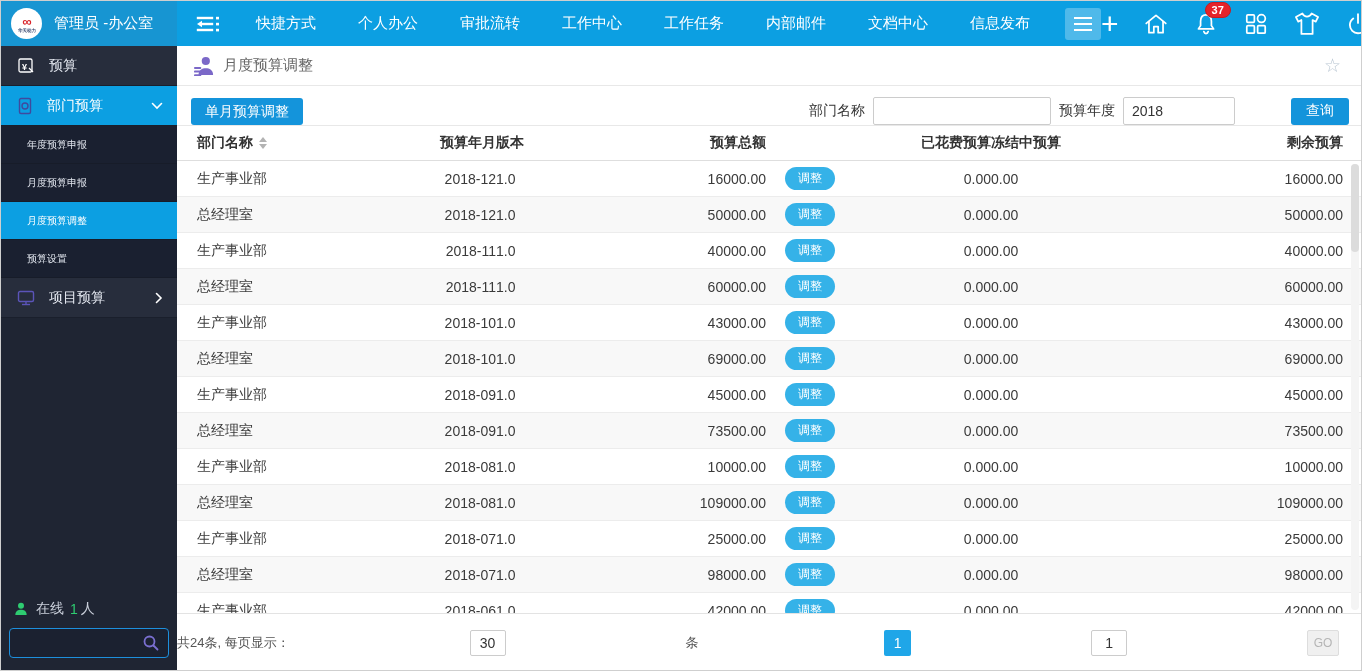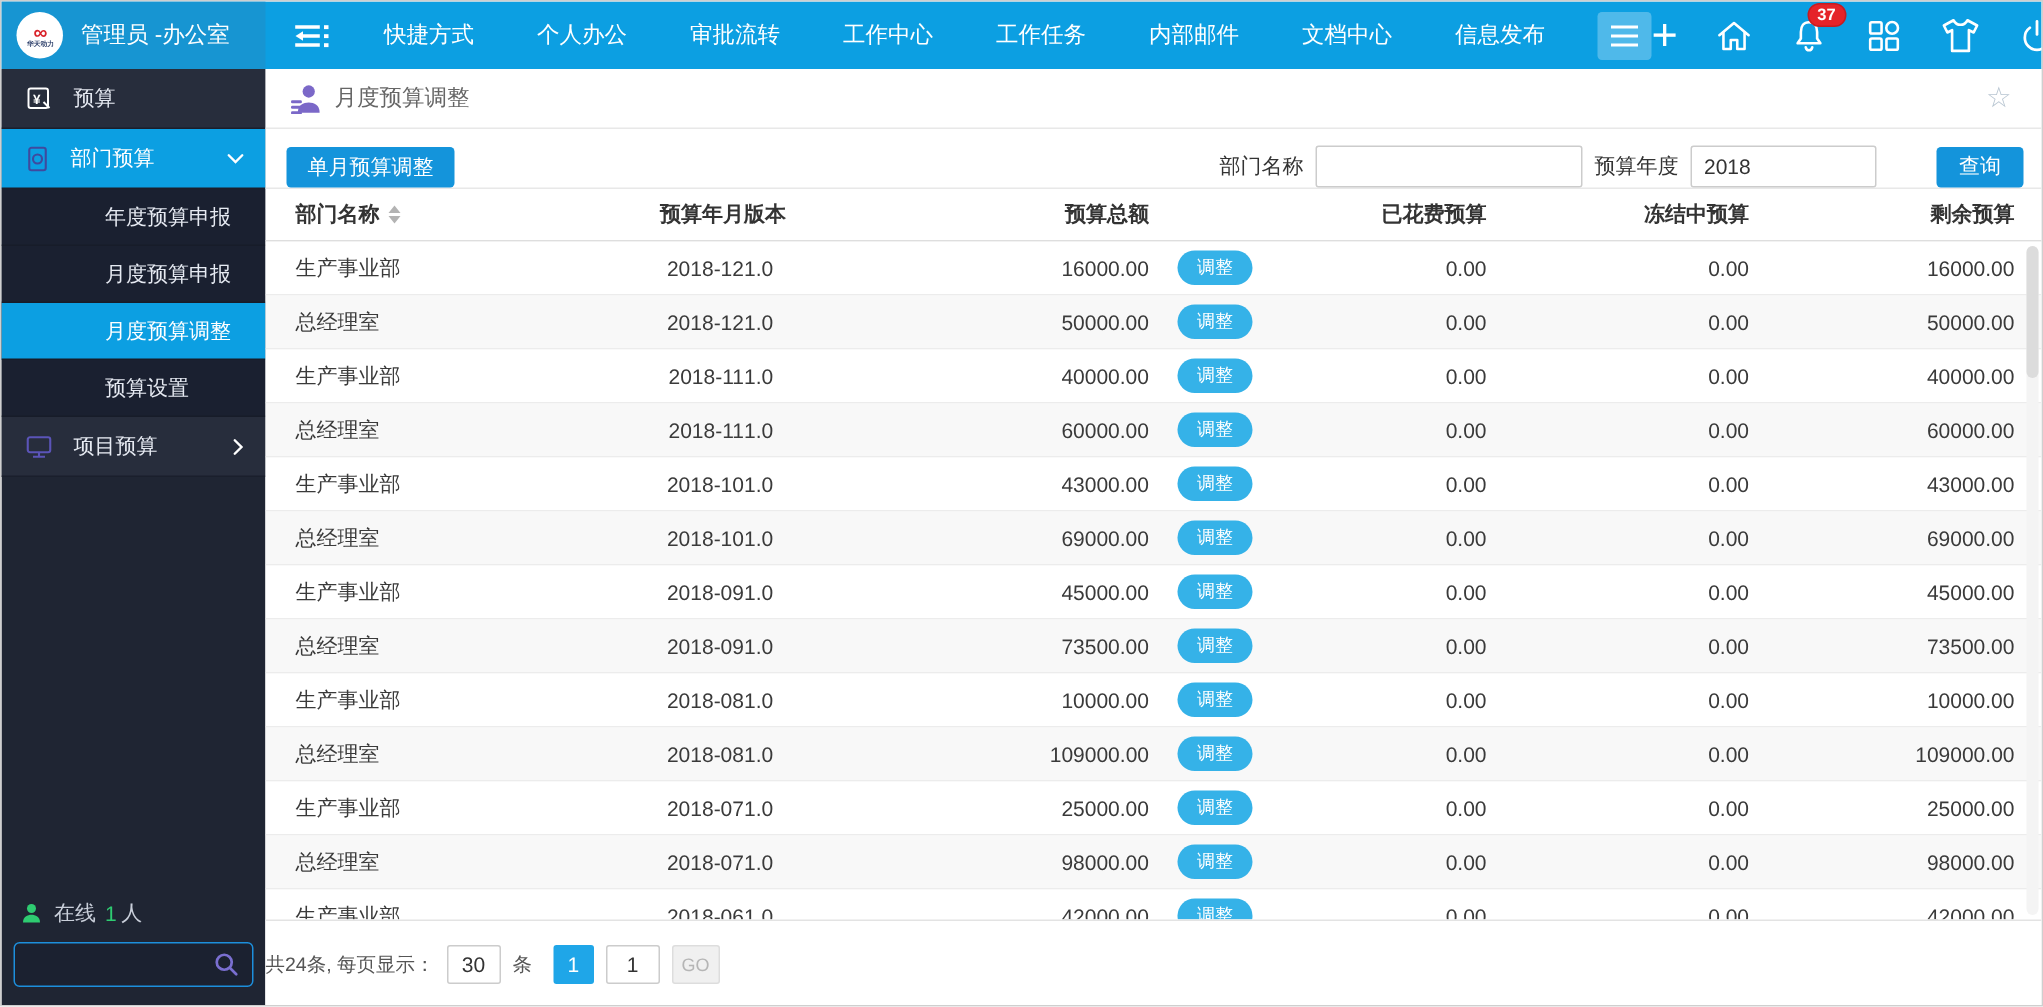--- a/index.html
+++ b/index.html
@@ -27,67 +27,67 @@
   
   .body-row { display:flex; height:626px; }
 
   
   .sidebar { width:176px; flex:none; background:#1f2533; display:flex; flex-direction:column; color:#e6eaf2; }
   .side-item { height:40px; display:flex; align-items:center; padding:0 14px 0 16px; background:#272d3c; border-bottom:1px solid #1a1f2c; cursor:pointer; font-size:14px; }
   .side-item .lbl { margin-left:14px; }
   .side-item .chev { margin-left:auto; }
   .side-item.active-parent { background:#0c9fe2; color:#fff; }
   .submenu { background:#1a2030; }
-  .sub-item { height:38px; display:flex; align-items:center; padding-left:69px; font-size:14px; cursor:pointer; border-bottom:1px solid #171c29; }
+  .sub-item { height:38px; display:flex; align-items:center; padding-left:26px; font-size:10px; cursor:pointer; border-bottom:1px solid #171c29; }
   .sub-item.selected { background:#0c9fe2; color:#fff; }
   .side-spacer { flex:1; }
   .online-row { display:flex; align-items:center; padding:0 0 10px 12px; font-size:14px; color:#c9cfda; }
   .online-row .num { color:#2ecc71; margin:0 3px 0 6px; }
   .side-search { margin:0 8px 14px 8px; height:30px; border:1px solid #1d8fdc; border-radius:4px; background:#1b2130; display:flex; align-items:center; position:relative; }
   .side-search input { flex:1; background:transparent; border:none; outline:none; color:#cfd4de; font-size:13px; padding:0 30px 0 10px; width:100%; }
   .side-search .mag { position:absolute; right:8px; top:5px; }
 
   
   .main { flex:1; display:flex; flex-direction:column; background:#fff; position:relative; }
   .crumb-bar { height:40px; display:flex; align-items:center; border-bottom:1px solid #e8e8e8; padding:0 20px 0 16px; flex:none; }
   .crumb-title { font-size:15px; color:#666; margin-left:8px; }
   .fav-star { margin-left:auto; color:#b9c6d2; font-size:19px; cursor:pointer; line-height:1; }
   .toolbar { height:40px; display:flex; align-items:flex-end; border-bottom:1px solid #e8e8e8; padding:0 12px 0 14px; flex:none; }
   .btn-primary { background:#1494db; color:#fff; border:none; border-radius:3px; height:27px; padding:0 14px; font-size:14px; cursor:pointer; font-family:inherit; }
   .filters { margin-left:auto; display:flex; align-items:center; gap:8px; }
   .f-label { font-size:14px; color:#333; }
   .f-input { height:28px; border:1px solid #ccc; border-radius:2px; font-size:14px; padding:0 8px; outline:none; color:#333; font-family:inherit; }
   .f-dept { width:178px; }
-  .f-year { width:124px; margin-right:8px; }
+  .f-year { width:112px; margin-right:24px; }
   .btn-search { background:#1494db; color:#fff; border:none; border-radius:3px; height:27px; padding:0 15px; font-size:14px; cursor:pointer; font-family:inherit;margin-left:24px; }
 
   
   .thead { height:35px; display:flex; align-items:center; border-bottom:1px solid #dedede; flex:none; font-weight:bold; font-size:14px; color:#333; }
   .rows { flex:1; overflow:hidden; }
   .t-row { height:36px; display:flex; align-items:center; border-bottom:1px solid #ececec; font-size:14px; color:#3a3a3a; background:#fff; }
   .t-row.alt { background:#f8f8f8; }
   .c { flex:none; }
   .c1 { width:219px; padding-left:20px; text-align:left; display:flex; align-items:center; }
   .c2 { width:100px; text-align:right; }
   .c3 { width:80px;  text-align:left; }
   .c4 { width:190px; text-align:right; }
   .c5 { width:88px;  text-align:center; }
   .c6 { width:137px; text-align:right; }
-  .c7 { width:175px; text-align:right; }
+  .c7 { width:175px; text-align:left; }
   .c8 { width:177px; text-align:right; }
   .sort-ic { display:inline-flex; flex-direction:column; margin-left:6px; gap:2px; }
   .tri-up { width:0; height:0; border-left:4px solid transparent; border-right:4px solid transparent; border-bottom:5px solid #b3b3b3; }
   .tri-dn { width:0; height:0; border-left:4px solid transparent; border-right:4px solid transparent; border-top:5px solid #b3b3b3; }
   .adjust { background:#35b2e8; color:#fff; border:none; border-radius:12px; height:23px; padding:0 13px; font-size:12px; cursor:pointer; font-family:inherit; }
 
   .vscroll { position:absolute; right:2px; top:118px; width:8px; height:446px; background:#f4f4f4; border-radius:4px; }
   .vscroll .thumb { width:8px; height:88px; background:#dcdcdc; border-radius:4px; }
 
   
-  .tfoot { height:59px; border-top:1px solid #e3e3e3; display:flex; align-items:center; justify-content:flex-start; padding-right:22px; gap:8px; flex:none; background:#fff; font-size:13px; color:#555; }
+  .tfoot { height:59px; border-top:1px solid #e3e3e3; display:flex; align-items:center; justify-content:space-between; padding-right:22px; gap:8px; flex:none; background:#fff; font-size:13px; color:#555; }
   .pg-input { width:36px; height:26px; border:1px solid #ccc; border-radius:2px; text-align:center; font-size:14px; color:#333; outline:none; font-family:inherit; }
   .pg-cur { width:27px; height:26px; background:#1fa6e8; color:#fff; border:none; border-radius:2px; font-size:14px; cursor:pointer; font-family:inherit; margin-left:6px; }
   .pg-go { width:32px; height:26px; background:#f0f0f0; color:#b5b5b5; border:1px solid #ddd; border-radius:2px; font-size:12px; cursor:pointer; font-family:inherit; }
   svg { display:block; }
 </style>
 </head>
 <body>
 
 <div class="app">
 

